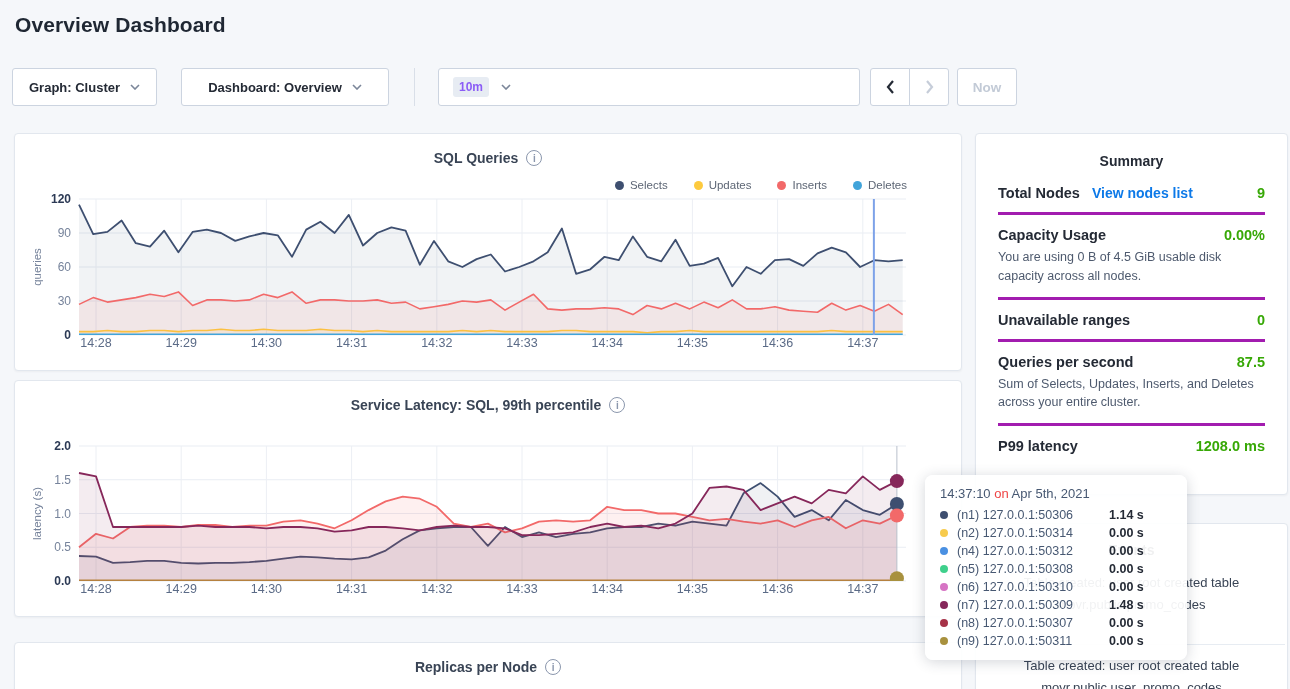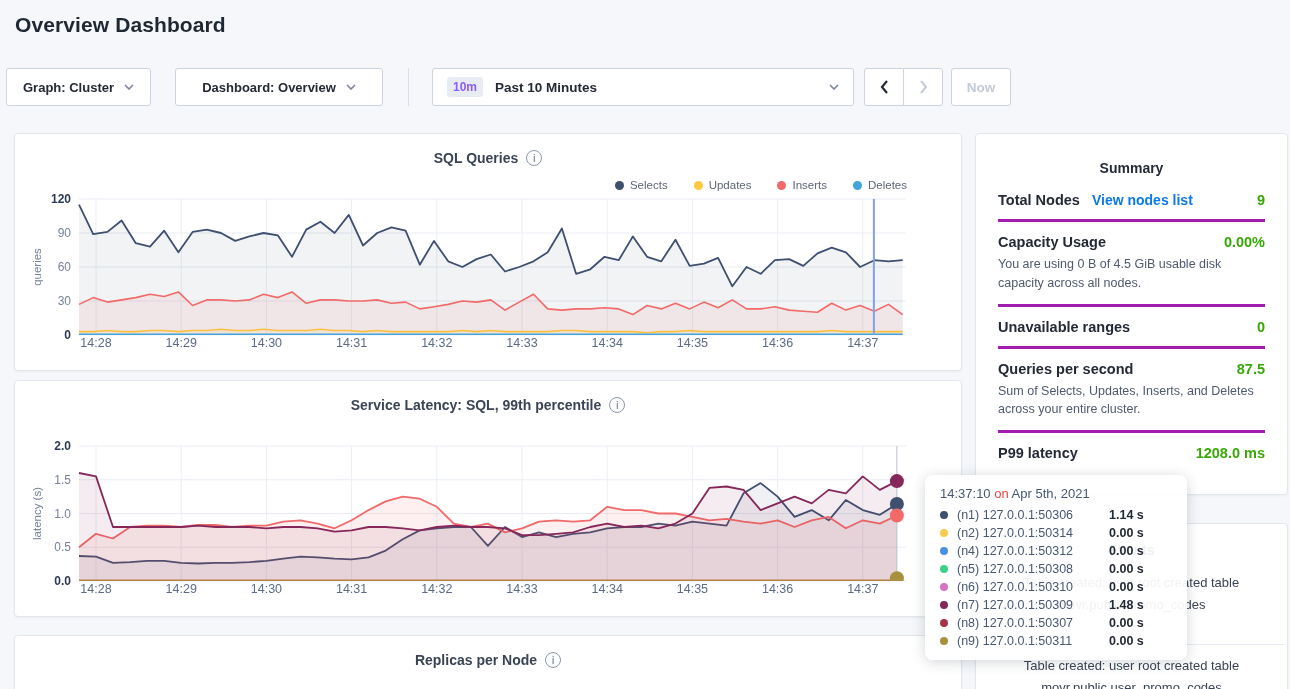--- a/index.html
+++ b/index.html
@@ -3,21 +3,21 @@
 <meta charset="utf-8">
 <style>
   html,body{margin:0;padding:0;}
   body{background:#f5f7fa;font-family:"Liberation Sans",sans-serif;color:#242a35;}
   .page{position:relative;width:1290px;height:689px;overflow:hidden;}
 
   
   .page-title{position:absolute;left:15px;top:13px;margin:0;font-size:21px;font-weight:600;color:#1f2733;letter-spacing:.1px;}
 
   
-  .toolbar{position:absolute;left:6px;top:68px;display:flex;align-items:center;height:38px;}
+  .toolbar{position:absolute;left:12px;top:68px;display:flex;align-items:center;height:38px;}
   .btn{box-sizing:border-box;height:38px;background:#fff;border:1px solid #ccd4e0;border-radius:3px;
        display:flex;align-items:center;font-family:inherit;font-size:13px;font-weight:700;color:#242a35;cursor:pointer;padding:0 12px;}
   .dd{justify-content:center;gap:10px;}
   .dd-graph{width:145px;}
   .dd-dash{width:208px;margin-left:24px;}
   .vdiv{width:1px;height:38px;background:#d9dfe8;margin-left:25px;margin-right:23px;}
   .time-sel{width:422px;gap:12px;padding:0 14px;}
   .time-badge{background:#e7ecf3;border-radius:3px;font-size:12px;font-weight:700;color:#8b5cf6;padding:3px 6px;}
   .time-label{flex:1;text-align:left;font-size:13.5px;}
   .navgrp{display:flex;margin-left:10px;}
@@ -28,36 +28,36 @@
   .chev{stroke:#7b8699;fill:none;stroke-width:1.6px;}
   .arrow{stroke:currentColor;fill:none;stroke-width:2.2px;}
 
   
   .col-left{position:absolute;left:14px;top:133px;width:948px;}
   .col-right{position:absolute;left:975px;top:133px;width:313px;}
 
   .card{box-sizing:border-box;background:#fff;border:1px solid #e2e7ee;border-radius:4px;box-shadow:0 1px 2px rgba(50,60,80,.05);}
   .chart-card{position:relative;width:948px;padding-left:47px;}
   .card-sql{height:238px;margin-bottom:9px;}
-  .card-lat{height:237px;margin-bottom:18px;}
+  .card-lat{height:237px;margin-bottom:25px;}
   .card-rep{height:130px;}
 
   .chart-title{position:absolute;left:0;top:16px;width:100%;display:flex;justify-content:center;align-items:center;gap:8px;
                font-size:14px;font-weight:700;color:#394455;}
   .info{box-sizing:border-box;width:16px;height:16px;border:1px solid #8b97ad;border-radius:50%;color:#8b97ad;
         font-size:10px;font-weight:700;display:flex;align-items:center;justify-content:center;cursor:pointer;}
   .legend{position:absolute;top:45px;right:54px;display:flex;gap:26px;}
   .leg-item{display:flex;align-items:center;gap:6px;font-size:11.5px;color:#5d6675;cursor:pointer;}
   .dot{width:9px;height:9px;border-radius:50%;display:inline-block;}
   svg.chart{position:absolute;left:0;top:60px;display:block;}
   svg text{font-family:"Liberation Sans",sans-serif;}
 
   
   .panel-h{padding:18px 0 4px;text-align:center;font-size:14px;font-weight:700;color:#242a35;}
-  .summary-card{height:362px;overflow:hidden;padding:8px 22px;}
+  .summary-card{height:362px;overflow:hidden;padding:1px 22px;}
   .srow{padding:12px 0 11px;border-bottom:3px solid #a21caf;}
   .srow:last-child{border-bottom:none;}
   .srow-top{display:flex;align-items:baseline;}
   .slabel{font-size:14.5px;font-weight:700;color:#242a35;}
   .slink{font-size:14px;font-weight:700;color:#0c79e8;margin-left:12px;cursor:pointer;text-decoration:none;}
   .sval{margin-left:auto;font-size:14.5px;font-weight:700;color:#37a806;}
   .sdesc{margin-top:5px;font-size:12.5px;line-height:1.5;color:#4e5a6e;}
 
   
   .events-card{margin-top:28px;min-height:200px;padding:0 0 6px;}
@@ -91,21 +91,20 @@
     </button>
     <button class="btn dd dd-dash">
       <span>Dashboard: Overview</span>
       <svg class="chev" width="10" height="6">
           <polyline points="1,1 5,5 9,1"></polyline>
         </svg>
     </button>
     <div class="vdiv"></div>
     <button class="btn time-sel">
       <span class="time-badge">10m</span>
-      <span class="time-label">Past 10 Minutes</span>
       <svg class="chev" width="10" height="6">
           <polyline points="1,1 5,5 9,1"></polyline>
         </svg>
     </button>
     <div class="navgrp">
       <button class="btn btn-prev">
         <svg class="arrow" width="9" height="14">
             <polyline points="7,1 2,7 7,13"></polyline>
           </svg>
       </button>

